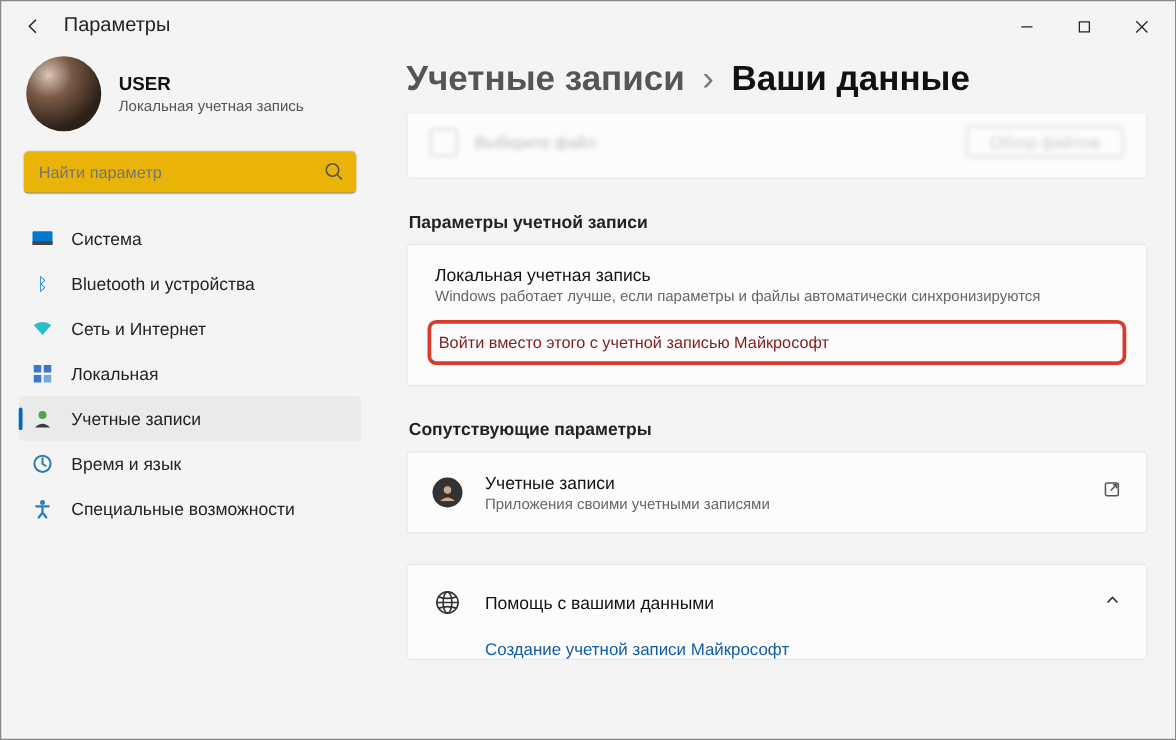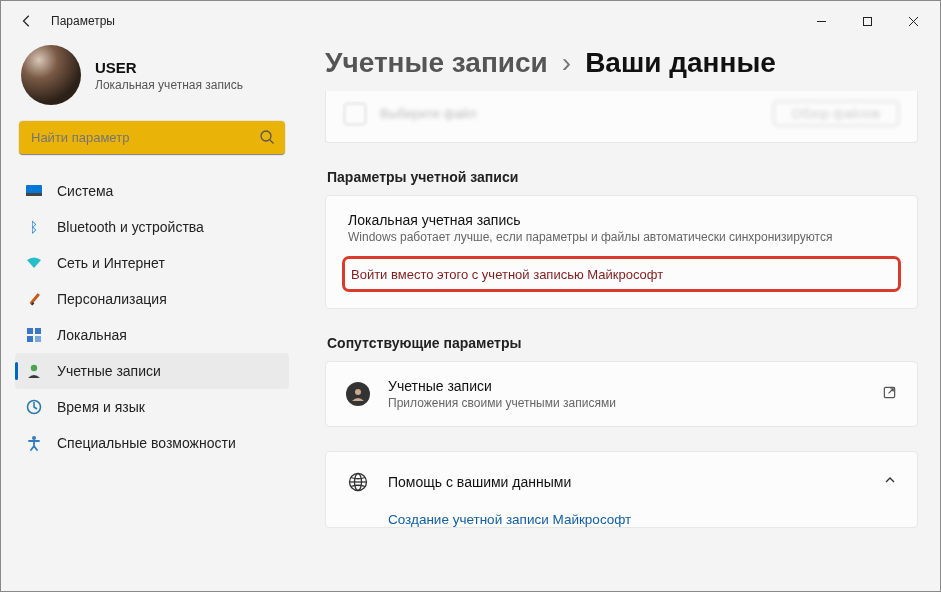--- a/index.html
+++ b/index.html
@@ -1,19 +1,19 @@
 <!DOCTYPE html>
 <html><head>
 <meta charset="utf-8">
 <style>
   * { box-sizing: border-box; font-family: "Segoe UI", Arial, sans-serif; }
   body { margin: 0; background:#f4f4f4; width:941px; height:592px; overflow:hidden; position:relative; border:1px solid #888;}
   .titlebar { height:40px; display:flex; align-items:center; padding:0 4px; }
   .back-btn { width:36px; height:36px; display:flex; align-items:center; justify-content:center; font-size:14px; color:#000; cursor:default; margin-left:4px;}
-  .app-title { font-size:12px; color:#222; margin-left:6px;}
+  .app-title { font-size:16px; color:#222; margin-left:6px;}
   .win-controls { margin-left:auto; display:flex;}
   .win-btn { width:46px; height:32px; display:flex; align-items:center; justify-content:center;}
   .win-btn svg { stroke:#222; fill:none; stroke-width:1;}
   .content { display:flex; height:calc(100% - 40px);}
   .sidebar { width:302px; padding:0 14px; display:flex; flex-direction:column;}
   .profile { display:flex; align-items:center; padding:4px 6px 16px 6px;}
   .avatar { width:60px; height:60px; border-radius:50%; background:radial-gradient(circle at 30% 25%, #d9c7b8 0%, #7a5a46 30%, #2c2118 70%); flex-shrink:0;}
   .profile-text { margin-left:14px;}
   .profile-name { font-weight:600; font-size:15px; color:#111;}
   .profile-sub { font-size:12px; color:#555; margin-top:2px;}
@@ -119,29 +119,20 @@
         <span class="nav-ico">
             <svg width="16" height="12">
               <path d="M8 11 L1 3 Q8 -2 15 3 Z" fill="#27bdc9"></path>
             </svg>
           </span>
         <span>Сеть и Интернет</span>
       </li>
       <li class="nav-item">
         <span class="nav-ico">
             <svg width="16" height="16">
-              <rect x="7" y="1" width="3" height="13" rx="1" fill="#c55a1b" transform="rotate(40 8 8)"></rect>
-              <rect x="9" y="11" width="2" height="3" fill="#333" transform="rotate(40 8 8)"></rect>
-            </svg>
-          </span>
-        <span>Персонализация</span>
-      </li>
-      <li class="nav-item">
-        <span class="nav-ico">
-            <svg width="16" height="16">
               <rect x="1" y="1" width="6" height="6" fill="#3a77c9"></rect>
               <rect x="9" y="1" width="6" height="6" fill="#3a77c9"></rect>
               <rect x="1" y="9" width="6" height="6" fill="#3a77c9"></rect>
               <rect x="9" y="9" width="6" height="6" fill="#7aa7de"></rect>
             </svg>
           </span>
         <span>Локальная</span>
       </li>
       <li class="nav-item active">
         <span class="nav-ico">

